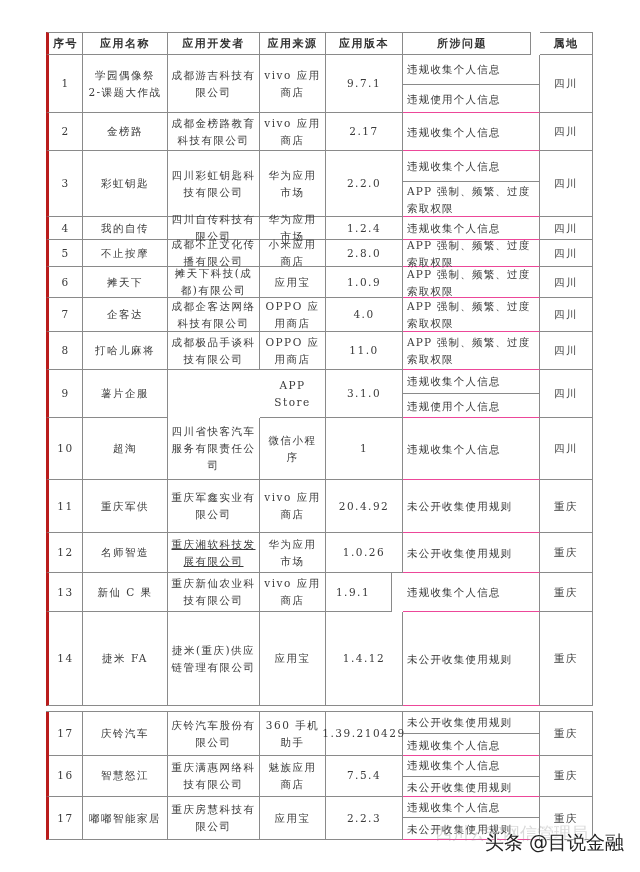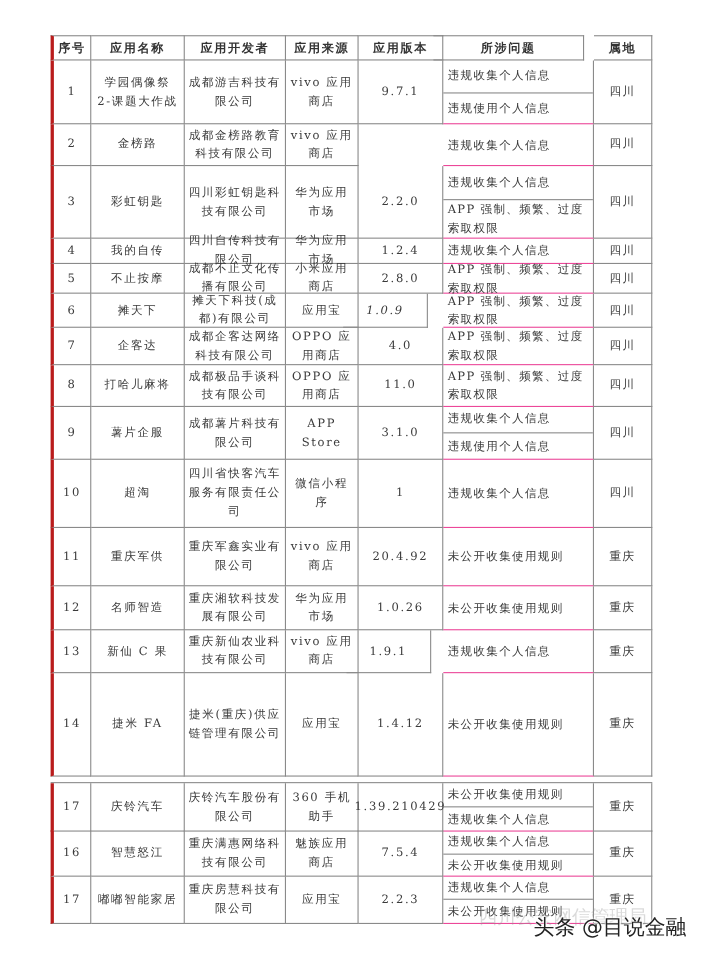--- a/index.html
+++ b/index.html
@@ -46,20 +46,21 @@
           <div class="issue split" style="top: 0px; height: 30px;">违规收集个人信息</div>
           <div class="issue" style="top: 30px; height: 28px;">违规使用个人信息</div>
         </div>
         <div class="cell" style="left: 494px; width: 53px; height: 58px;">四川</div>
       </div>
       <div class="row" style="top: 81px; height: 38px;">
         <div class="cell first" style="left: 0px; width: 37px; height: 38px;">2</div>
         <div class="cell" style="left: 37px; width: 85px; height: 38px;">金榜路</div>
         <div class="cell" style="left: 122px; width: 92px; height: 38px;">成都金榜路教育科技有限公司</div>
         <div class="cell" style="left: 214px; width: 66px; height: 38px;">vivo 应用商店</div>
+        <div class="cell" style="left: 280px; width: 77px; height: 38px;">2.17</div>
         <div class="issues" style="left: 357px; width: 137px; height: 38px;">
           <div class="issue" style="top: 0px; height: 38px;">违规收集个人信息</div>
         </div>
         <div class="cell" style="left: 494px; width: 53px; height: 38px;">四川</div>
       </div>
       <div class="row" style="top: 119px; height: 66px;">
         <div class="cell first" style="left: 0px; width: 37px; height: 66px;">3</div>
         <div class="cell" style="left: 37px; width: 85px; height: 66px;">彩虹钥匙</div>
         <div class="cell" style="left: 122px; width: 92px; height: 66px;">四川彩虹钥匙科技有限公司</div>
         <div class="cell" style="left: 214px; width: 66px; height: 66px;">华为应用市场</div>
@@ -90,21 +91,21 @@
         <div class="issues" style="left: 357px; width: 137px; height: 27px;">
           <div class="issue" style="top: 0px; height: 27px;">APP 强制、频繁、过度索取权限</div>
         </div>
         <div class="cell" style="left: 494px; width: 53px; height: 27px;">四川</div>
       </div>
       <div class="row" style="top: 235px; height: 31px;">
         <div class="cell first" style="left: 0px; width: 37px; height: 31px;">6</div>
         <div class="cell" style="left: 37px; width: 85px; height: 31px;">摊天下</div>
         <div class="cell" style="left: 122px; width: 92px; height: 31px;">摊天下科技(成都)有限公司</div>
         <div class="cell" style="left: 214px; width: 66px; height: 31px;">应用宝</div>
-        <div class="cell" style="left: 266px; width: 77px; height: 31px; font-style: italic;">1.0.9</div>
+        <div class="cell" style="left: 280px; width: 77px; height: 31px;">1.0.9</div>
         <div class="issues" style="left: 357px; width: 137px; height: 31px;">
           <div class="issue" style="top: 0px; height: 31px;">APP 强制、频繁、过度索取权限</div>
         </div>
         <div class="cell" style="left: 494px; width: 53px; height: 31px;">四川</div>
       </div>
       <div class="row" style="top: 266px; height: 34px;">
         <div class="cell first" style="left: 0px; width: 37px; height: 34px;">7</div>
         <div class="cell" style="left: 37px; width: 85px; height: 34px;">企客达</div>
         <div class="cell" style="left: 122px; width: 92px; height: 34px;">成都企客达网络科技有限公司</div>
         <div class="cell" style="left: 214px; width: 66px; height: 34px;">OPPO 应用商店</div>
@@ -121,21 +122,20 @@
         <div class="cell" style="left: 214px; width: 66px; height: 38px;">OPPO 应用商店</div>
         <div class="cell" style="left: 280px; width: 77px; height: 38px;">11.0</div>
         <div class="issues" style="left: 357px; width: 137px; height: 38px;">
           <div class="issue" style="top: 0px; height: 38px;">APP 强制、频繁、过度索取权限</div>
         </div>
         <div class="cell" style="left: 494px; width: 53px; height: 38px;">四川</div>
       </div>
       <div class="row" style="top: 338px; height: 48px;">
         <div class="cell first" style="left: 0px; width: 37px; height: 48px;">9</div>
         <div class="cell" style="left: 37px; width: 85px; height: 48px;">薯片企服</div>
-        <div class="cell" style="left: 122px; width: 92px; height: 48px;">成都薯片科技有限公司</div>
         <div class="cell" style="left: 214px; width: 66px; height: 48px;">APP Store</div>
         <div class="cell" style="left: 280px; width: 77px; height: 48px;">3.1.0</div>
         <div class="issues" style="left: 357px; width: 137px; height: 48px;">
           <div class="issue split" style="top: 0px; height: 24px;">违规收集个人信息</div>
           <div class="issue" style="top: 24px; height: 24px;">违规使用个人信息</div>
         </div>
         <div class="cell" style="left: 494px; width: 53px; height: 48px;">四川</div>
       </div>
       <div class="row" style="top: 386px; height: 62px;">
         <div class="cell first" style="left: 0px; width: 37px; height: 62px;">10</div>
@@ -155,21 +155,21 @@
         <div class="cell" style="left: 214px; width: 66px; height: 53px;">vivo 应用商店</div>
         <div class="cell" style="left: 280px; width: 77px; height: 53px;">20.4.92</div>
         <div class="issues" style="left: 357px; width: 137px; height: 53px;">
           <div class="issue" style="top: 0px; height: 53px;">未公开收集使用规则</div>
         </div>
         <div class="cell" style="left: 494px; width: 53px; height: 53px;">重庆</div>
       </div>
       <div class="row" style="top: 501px; height: 40px;">
         <div class="cell first" style="left: 0px; width: 37px; height: 40px;">12</div>
         <div class="cell" style="left: 37px; width: 85px; height: 40px;">名师智造</div>
-        <div class="cell" style="left: 122px; width: 92px; height: 40px;">重庆湘软科技发展有限公司</div>
+        <div class="cell" style="left: 122px; width: 92px; height: 40px; text-decoration: underline;">重庆湘软科技发展有限公司</div>
         <div class="cell" style="left: 214px; width: 66px; height: 40px;">华为应用市场</div>
         <div class="cell" style="left: 280px; width: 77px; height: 40px;">1.0.26</div>
         <div class="issues" style="left: 357px; width: 137px; height: 40px;">
           <div class="issue" style="top: 0px; height: 40px;">未公开收集使用规则</div>
         </div>
         <div class="cell" style="left: 494px; width: 53px; height: 40px;">重庆</div>
       </div>
       <div class="row" style="top: 541px; height: 39px;">
         <div class="cell first" style="left: 0px; width: 37px; height: 39px;">13</div>
         <div class="cell" style="left: 37px; width: 85px; height: 39px;">新仙 C 果</div>

